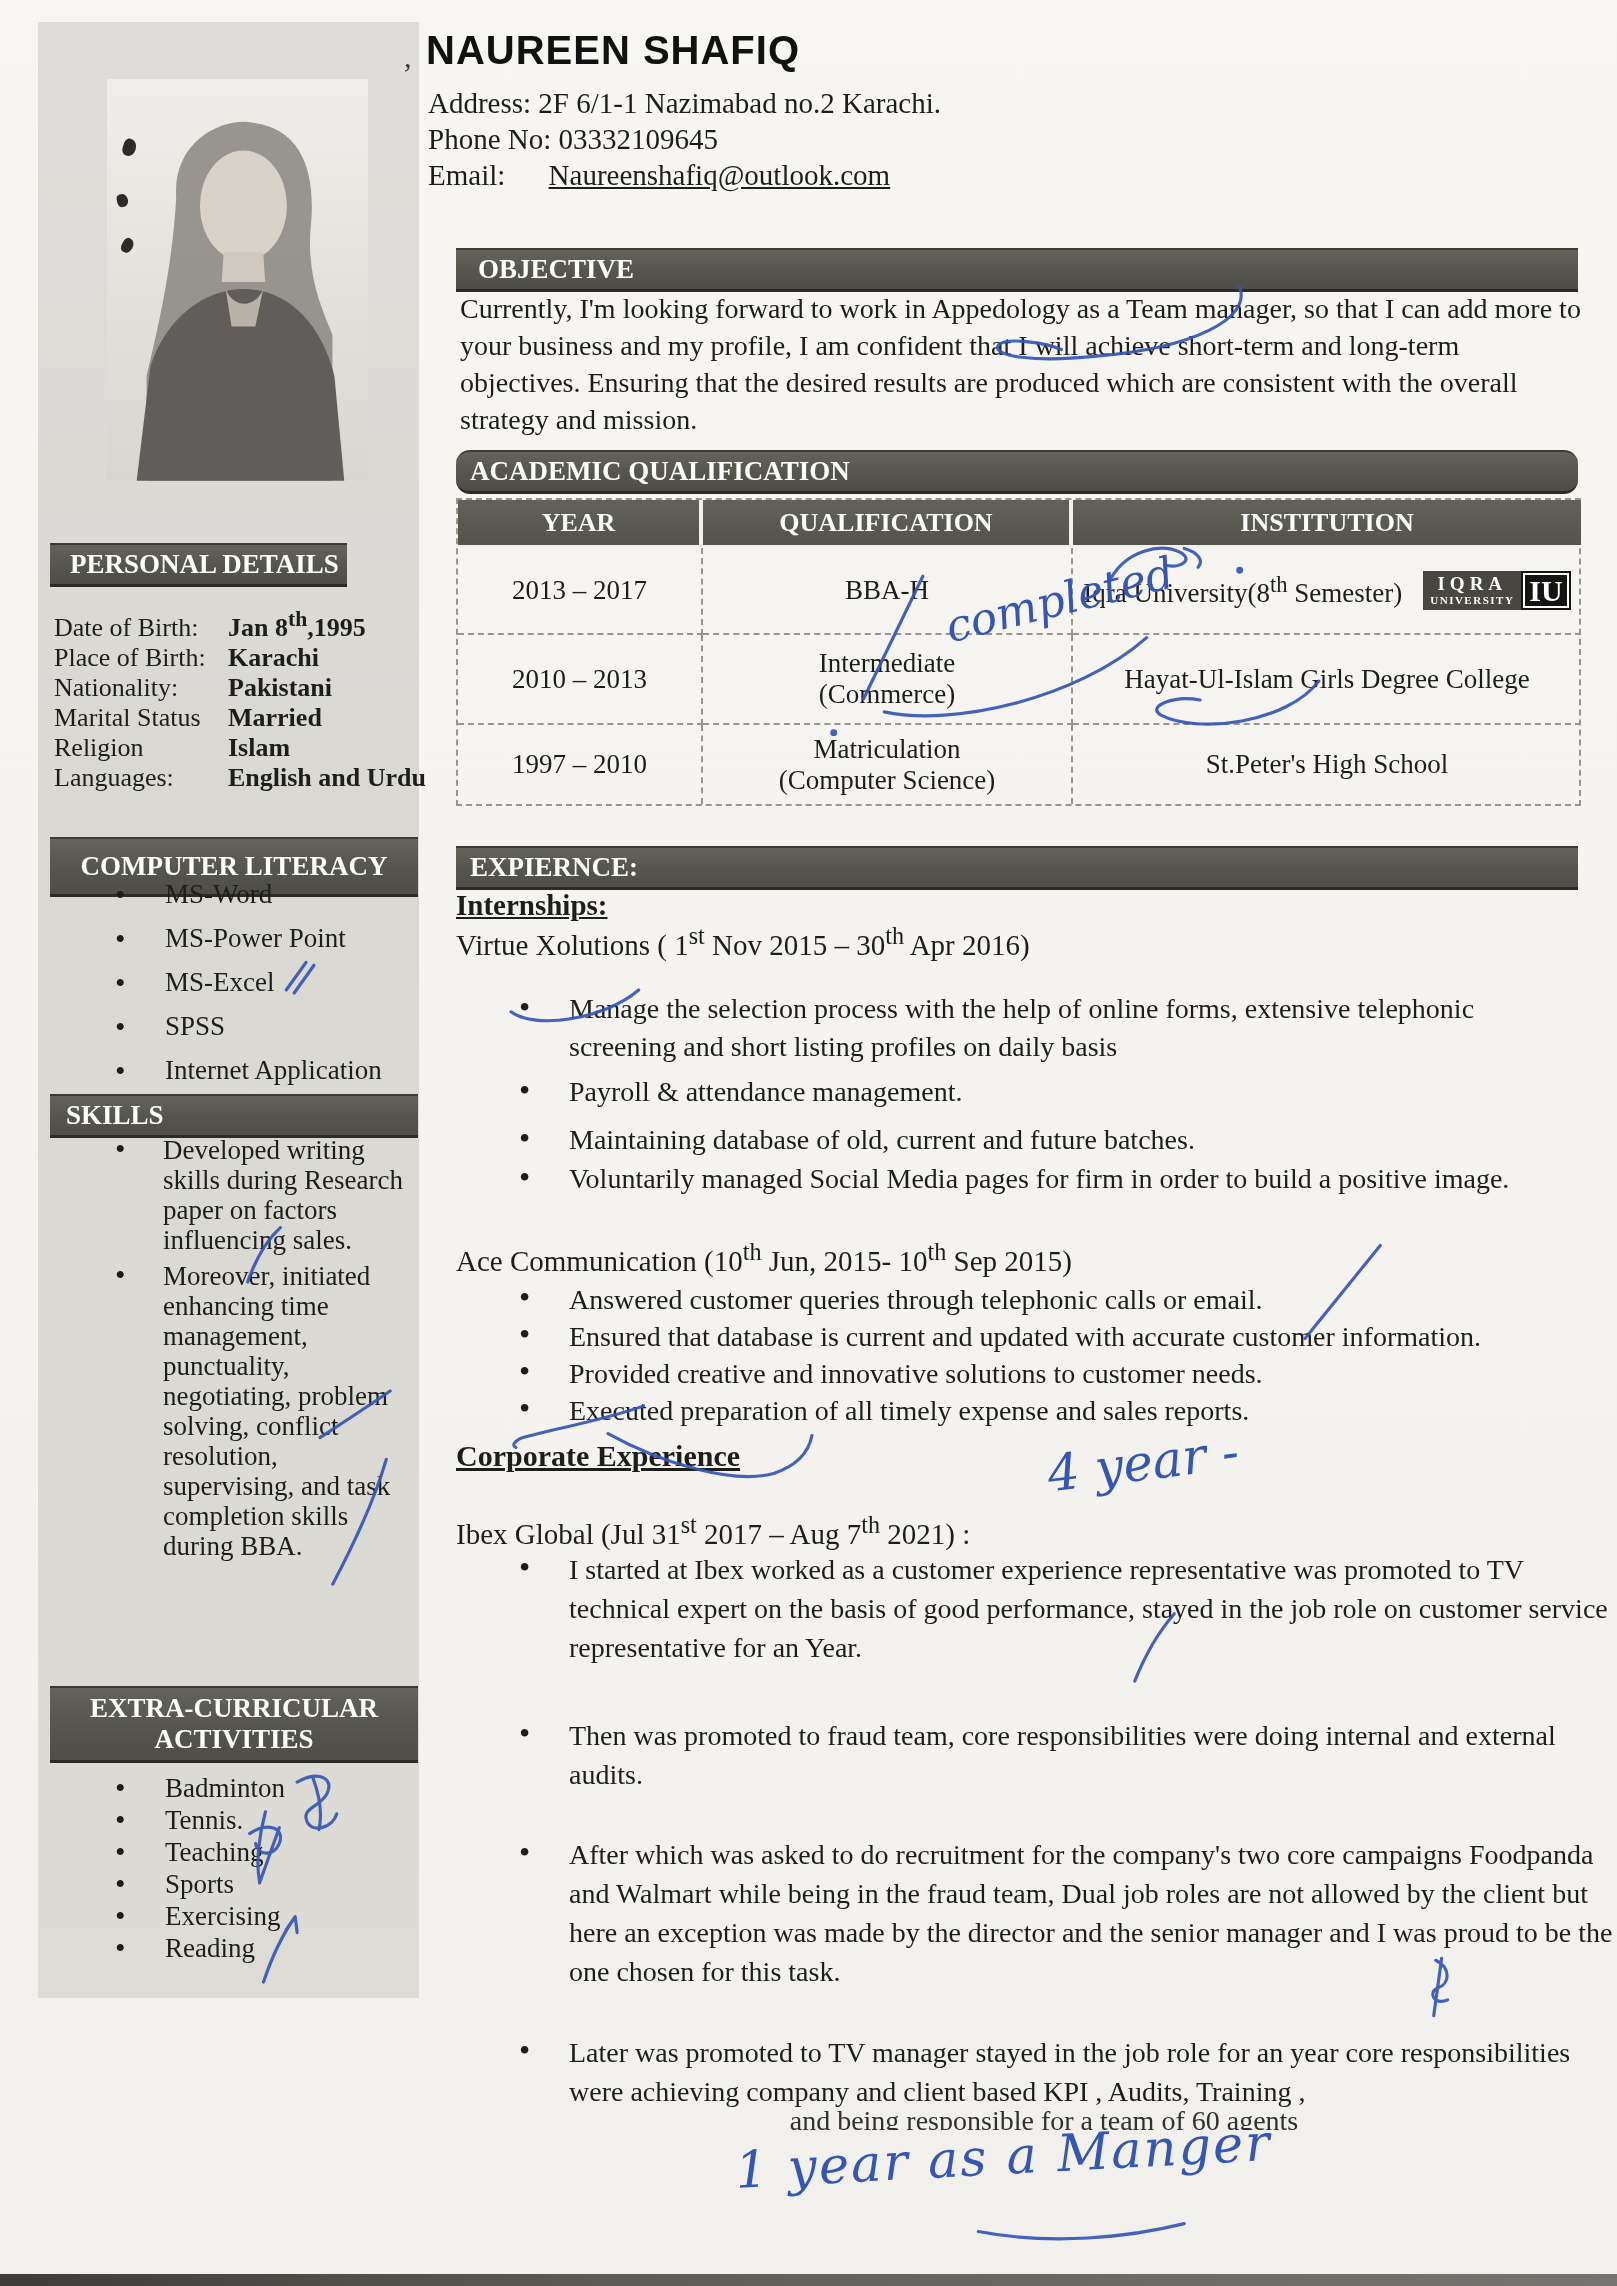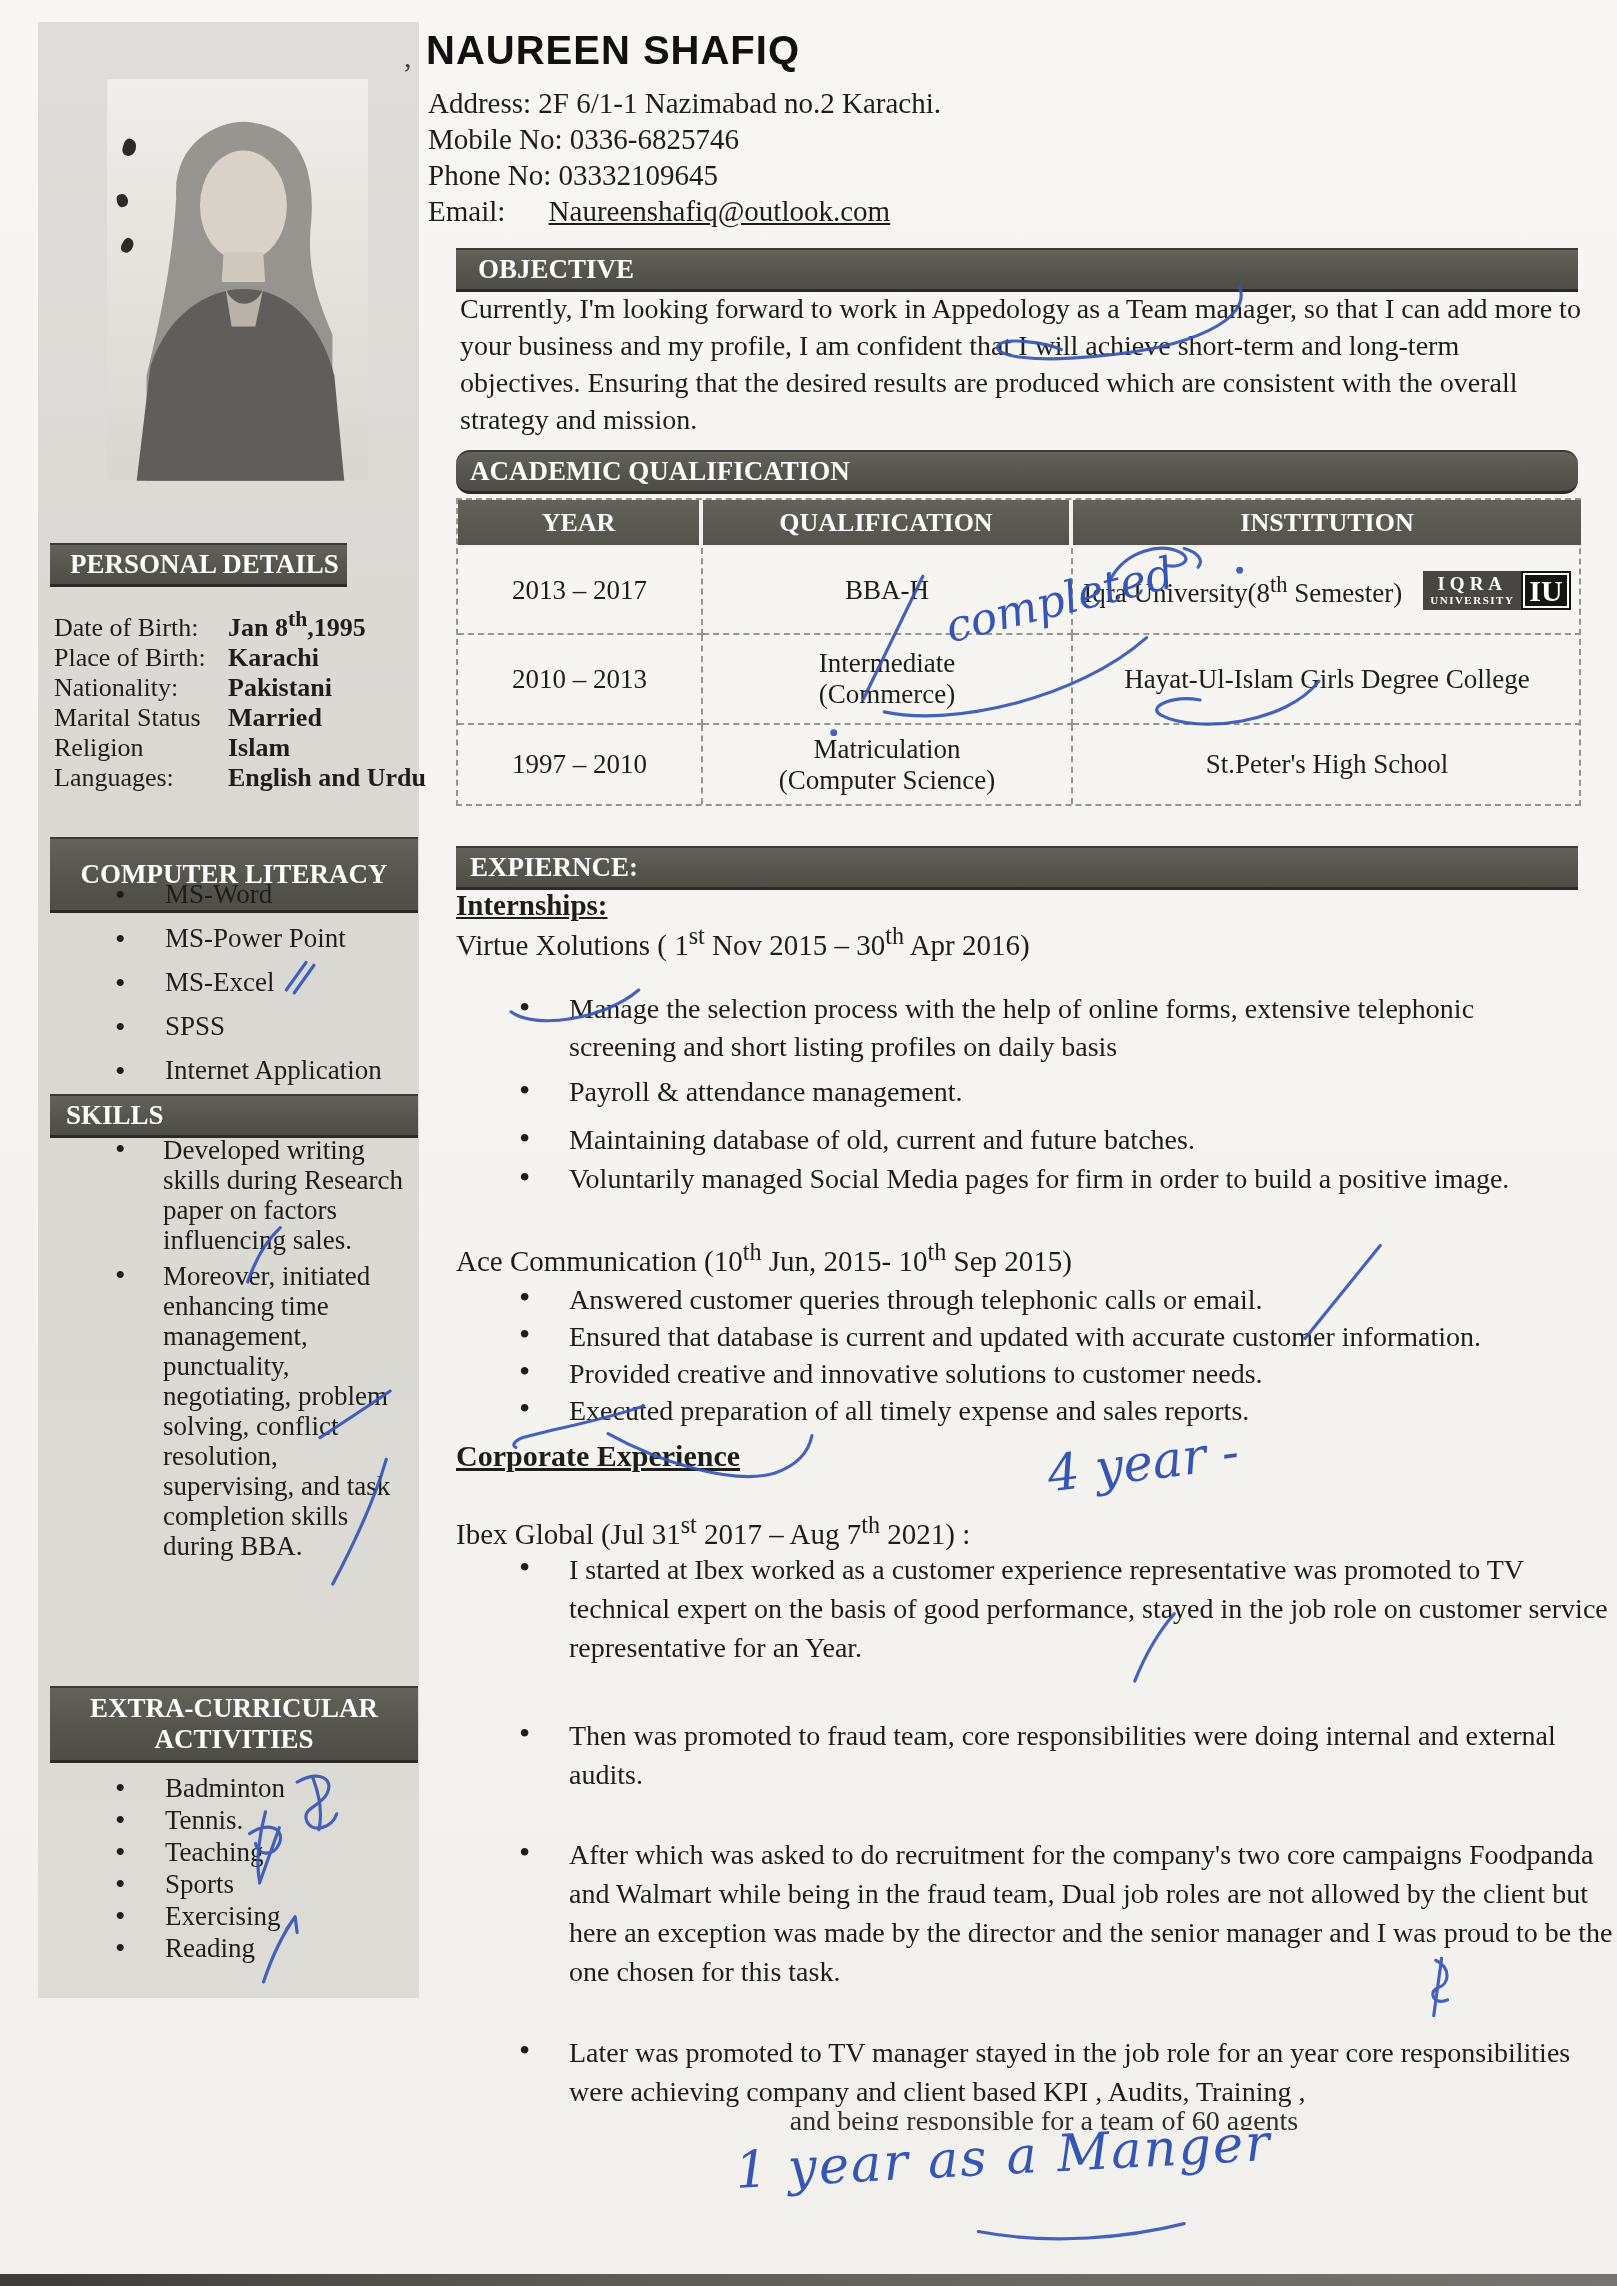--- a/index.html
+++ b/index.html
@@ -9,21 +9,21 @@
 
   
   .bar{background:linear-gradient(180deg,#63625b,#55544d 55%,#4e4d47);color:#fdfdfb;
     font-weight:bold;font-size:27px;border-top:2px solid #3c3b36;border-bottom:3px solid #2b2a26;
     box-sizing:border-box;}
 
   
   .sidebar{position:absolute;left:38px;top:22px;width:381px;height:1976px;
     background:linear-gradient(180deg,#deddd9,#d9d8d3 40%,#dcdbd6);}
   .personal-bar{position:absolute;left:12px;top:521px;width:297px;padding:4px 0 4px 20px;}
-  .computer-bar{position:absolute;left:12px;top:815px;width:368px;padding:20px 0;text-align:center;}
+  .computer-bar{position:absolute;left:12px;top:815px;width:368px;padding:12px 0;text-align:center;}
   .skills-bar{position:absolute;left:12px;top:1072px;width:368px;padding:4px 0 4px 16px;}
   .extra-bar{position:absolute;left:12px;top:1664px;width:368px;padding:5px 0;text-align:center;line-height:31px;}
   .personal-fields{position:absolute;left:16px;top:582px;font-size:26px;line-height:30px;white-space:nowrap;}
   .personal-fields .lbl{display:inline-block;width:174px;}
   .personal-fields .val{font-weight:bold;}
   .sb-list{position:absolute;margin:0;padding:0;list-style:none;font-size:27px;}
   .sb-list li{position:relative;padding-left:50px;}
   .sb-list li::before{content:"\2022";position:absolute;left:0;top:-1px;font-size:30px;}
   .computer-list{left:77px;top:857px;}
   .computer-list li{margin-bottom:13px;}
@@ -173,21 +173,20 @@
       <li>Exercising</li>
       <li>Reading</li>
     </ul>
   </div>
 
   <div class="main">
     <div class="tiny-comma">,</div>
     <div class="name">NAUREEN SHAFIQ</div>
     <div class="contact">
       <div>Address: 2F 6/1-1 Nazimabad no.2  Karachi.</div>
-      <div>Mobile No: 0336-6825746</div>
       <div>Phone No:  03332109645</div>
       <div><span>Email: </span><span class="email">Naureenshafiq@outlook.com</span></div>
     </div>
 
     <div class="bar obj-bar">OBJECTIVE</div>
     <div class="obj-text">Currently, I'm looking forward to work in Appedology as a Team  manager, so that I can add more to your business and my profile, I am confident that I will achieve short-term and long-term objectives. Ensuring that the desired results are produced which are consistent with the overall strategy and mission.</div>
 
     <div class="bar acad-bar">ACADEMIC QUALIFICATION</div>
 
     <div class="qual-table">

